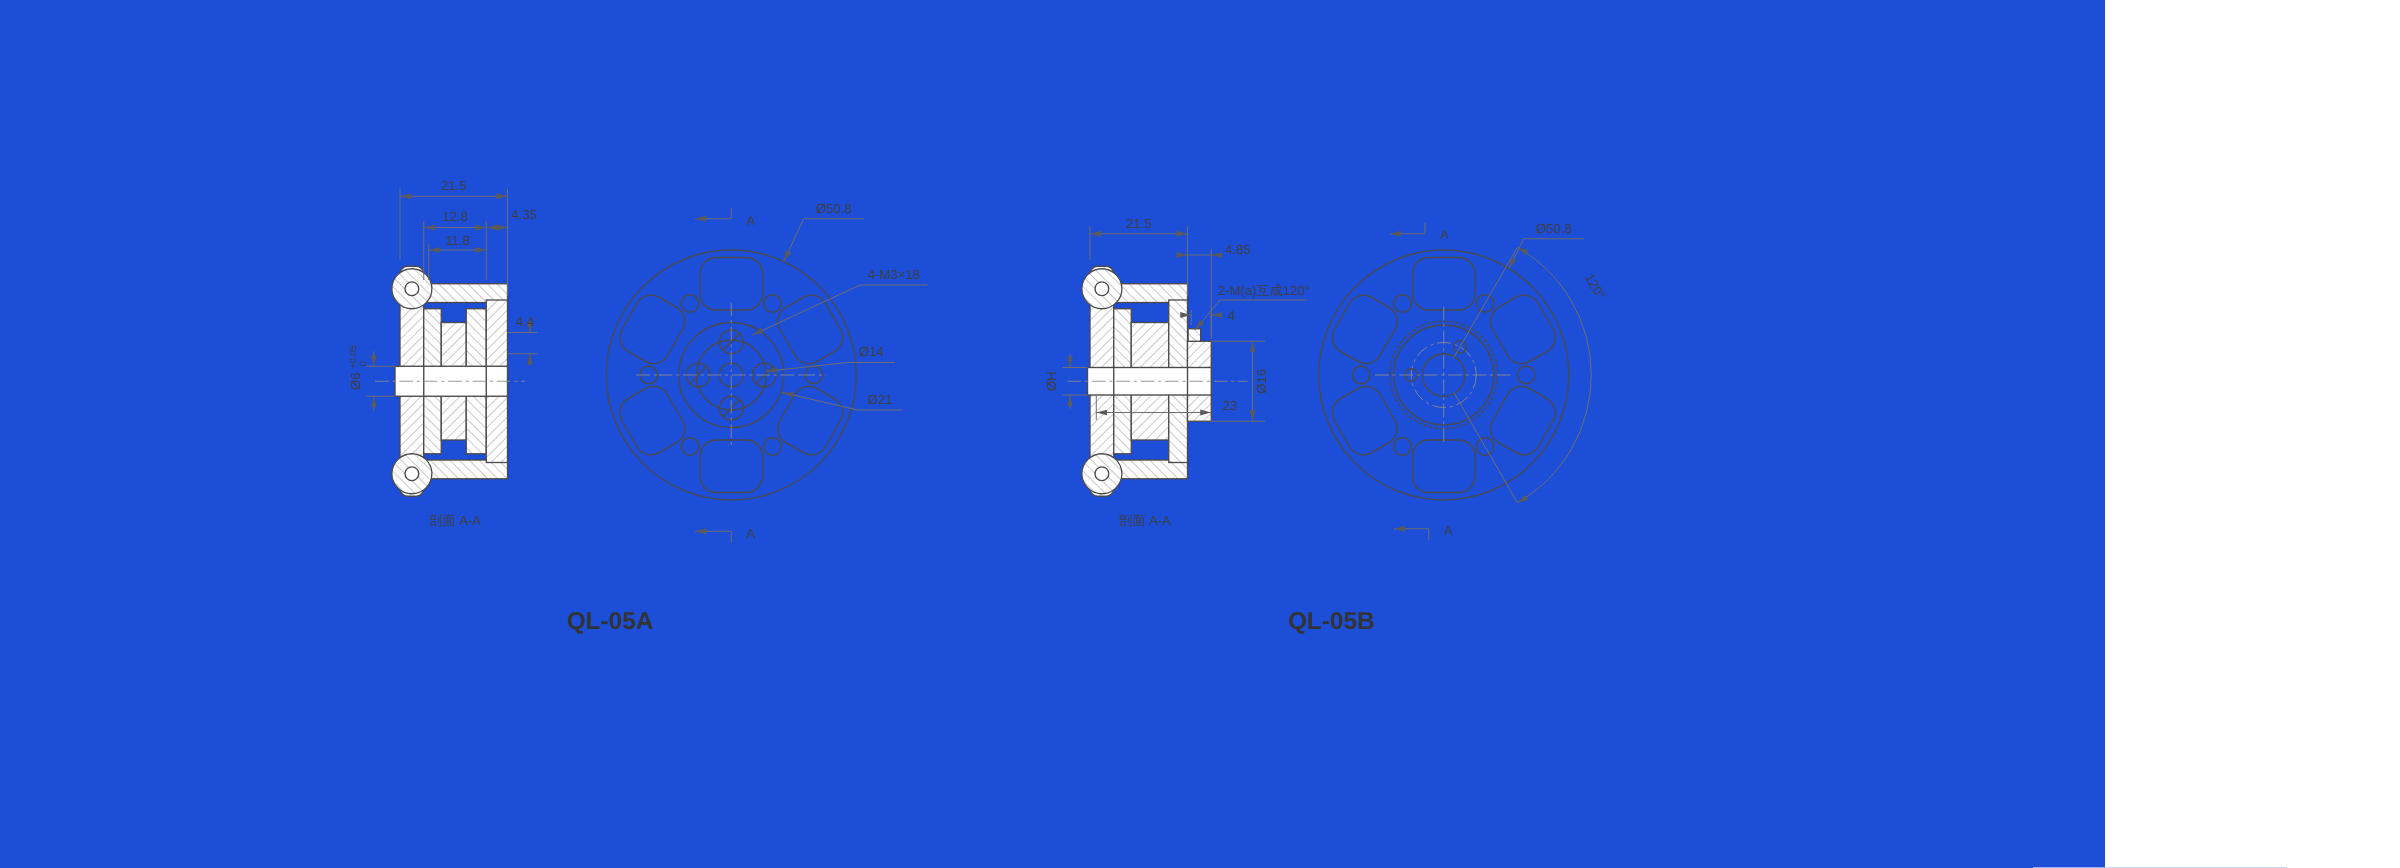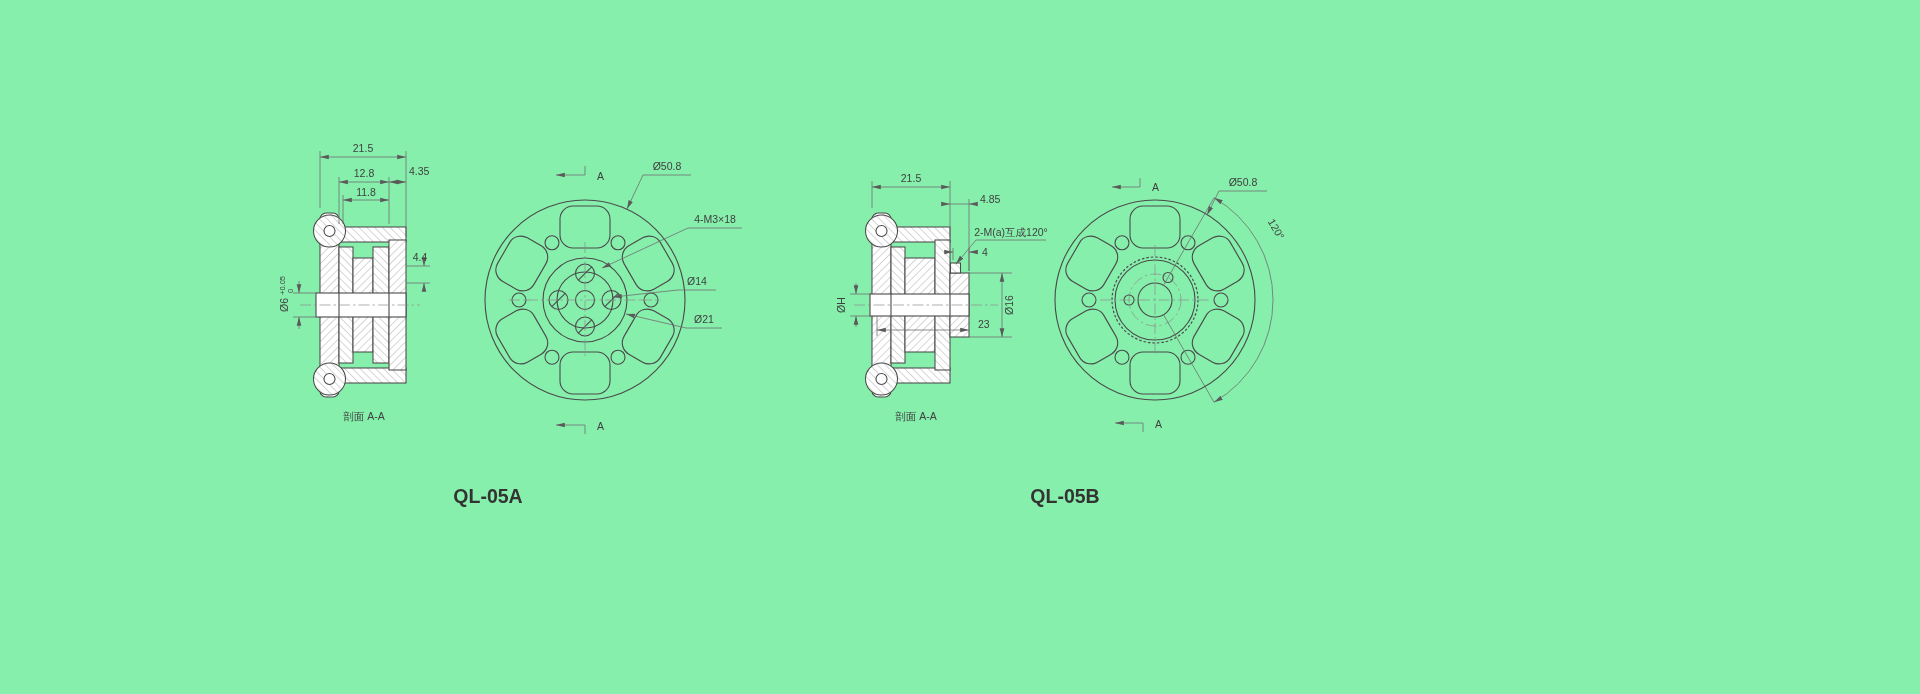--- a/index.html
+++ b/index.html
@@ -1,16 +1,16 @@
 <!DOCTYPE html>
 <html><head>
 <meta charset="utf-8">
 <style>
   html,body{margin:0;padding:0;background:#fff;}
-  .stage{position:relative;width:1920px;height:694px;background:#86efac;overflow:hidden;
+  .stage{position:relative;width:1684px;height:694px;background:#1d4ed8;overflow:hidden;
          font-family:"Liberation Sans","DejaVu Sans",sans-serif;}
   svg{display:block;}
   svg text{font-family:"Liberation Sans","DejaVu Sans",sans-serif;fill:#3f3f3f;}
   .t  {font-size:10.5px;}
   .ts {font-size:7.5px;}
   .tt {font-size:19.5px;font-weight:700;fill:#333;}
   .ln {stroke:#4a4a4a;stroke-width:1.1;fill:none;}
   .lnw{stroke:#4a4a4a;stroke-width:1.1;fill:#ffffff;}
   .h1f{fill:url(#h1);stroke:#4a4a4a;stroke-width:1.05;}
   .h2f{fill:url(#h2);stroke:#4a4a4a;stroke-width:1.05;}

